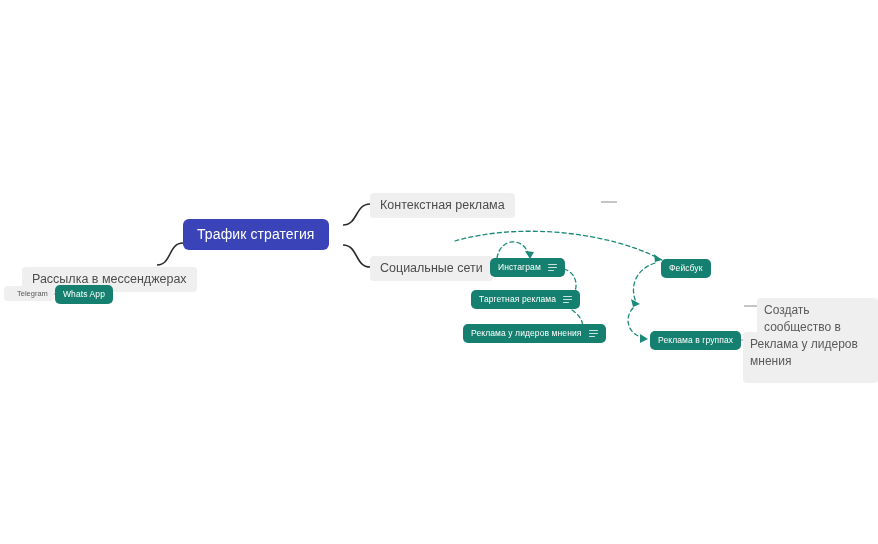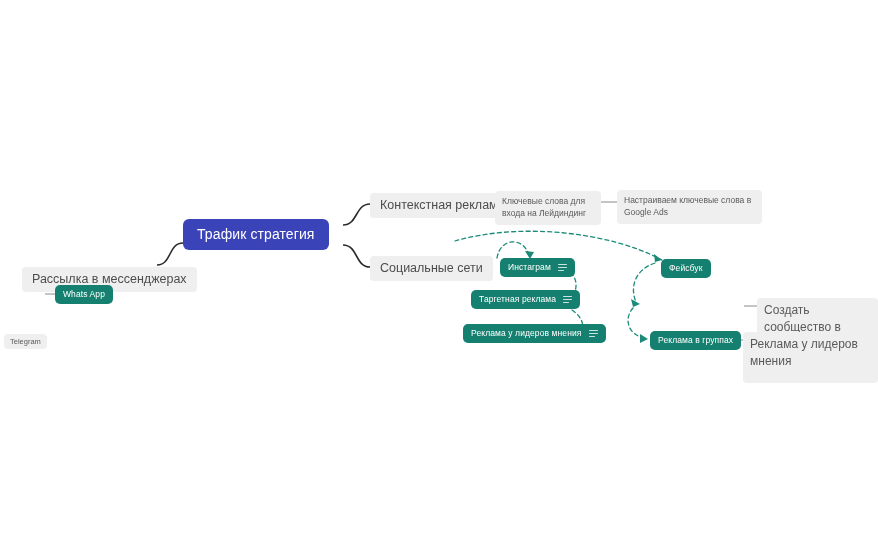--- a/index.html
+++ b/index.html
@@ -65,23 +65,22 @@
     color: #5a5a5a;
   }
   .node-gray.lvl3 {
     font-size: 12px;
     line-height: 1.45;
     padding: 4px 7px 12px 7px;
     color: #5a5a5a;
   }
   .node-gray.tiny {
     font-size: 7.5px;
-    padding: 3px 6px 3px 6px;
+    padding: 3px 6px 3px 13px;
     color: #5a5a5a;
-    margin-top: 48px;
   }
 
   
   .node-teal {
     background: #15806f;
     color: #ffffff;
     border-radius: 5px;
     font-size: 8.5px;
     padding: 4px 8px 5px 8px;
     letter-spacing: 0.1px;
@@ -187,33 +186,27 @@
   </div>
 
   <div class="node node-teal" style="left:55px; top:285px;">
     <span class="label">Whats App</span>
   </div>
 
   <div class="node node-gray lvl1" style="left:370px; top:193px;">
     <span>Контекстная реклама</span>
   </div>
 
-  <div class="node node-gray lvl2" style="left:495px; top:191px; width:106px;">
-    <span>Ключевые слова для входа на Лейдиндинг</span>
-  </div>
-
-  <div class="node node-gray lvl2" style="left:617px; top:190px; width:145px;">
-    <span>Настраиваем ключевые слова в Google Ads</span>
-  </div>
+
 
   <div class="node node-gray lvl1" style="left:370px; top:256px;align-items:flex-end;">
     <span>Социальные сети</span>
   </div>
 
-  <div class="node node-teal" style="left:500px; top:258px;gap:7px;">
+  <div class="node node-teal" style="left:490px; top:258px;gap:7px;">
     <span class="label">Инстаграм</span>
     <span class="notes-icon"><i></i><i></i><i></i></span>
   </div>
 
   <div class="node node-teal" style="left:471px; top:290px;">
     <span class="label">Таргетная реклама</span>
     <span class="notes-icon"><i></i><i></i><i></i></span>
   </div>
 
   <div class="node node-teal" style="left:463px; top:324px;">

